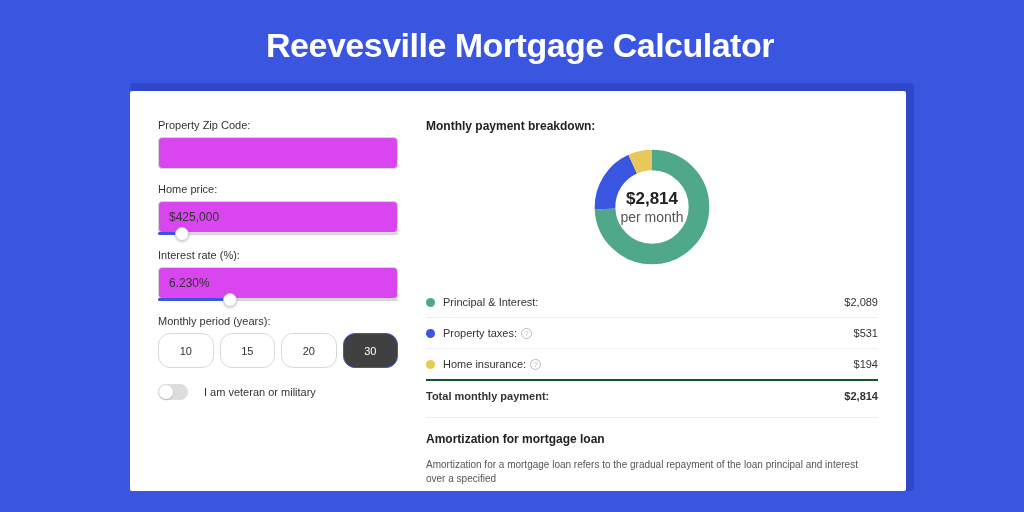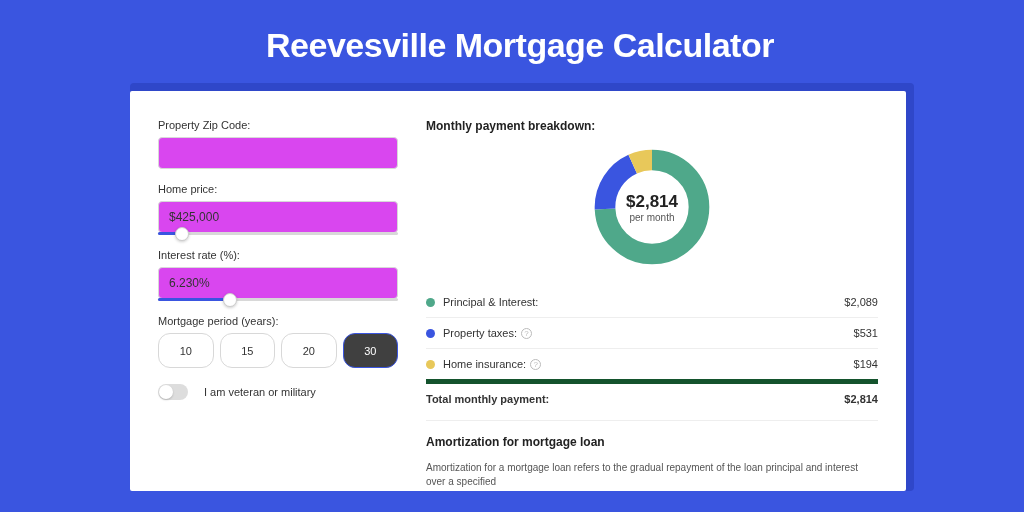--- a/index.html
+++ b/index.html
@@ -113,41 +113,41 @@
   .section-title { font-size: 12px; font-weight: 700; color: #222; margin-bottom: 12px; }
   .donut-wrap { display: flex; justify-content: center; margin-bottom: 18px; }
   .donut { position: relative; width: 124px; height: 124px; }
   .donut svg { width: 124px; height: 124px; transform: rotate(-90deg); }
   .donut-center {
     position: absolute; inset: 0;
     display: flex; flex-direction: column;
     align-items: center; justify-content: center;
   }
   .donut-amount { font-size: 17px; font-weight: 700; color: #222; }
-  .donut-sub { font-size: 10px; color: #555; }
+  .donut-sub { font-size: 14px; color: #555; }
 
   .breakdown-row {
     display: flex; align-items: center;
     padding: 9px 0;
     font-size: 11px;
     color: #333;
   }
   .breakdown-row + .breakdown-row { border-top: 1px solid #eee; text-align: right; }
   .dot { width: 9px; height: 9px; border-radius: 50%; margin-right: 8px; flex-shrink: 0; }
   .dot.green { background: #4fa88a; }
   .dot.blue { background: #3a55e0; }
   .dot.yellow { background: #e8c85a; }
   .info-icon {
     width: 11px; height: 11px; border: 1px solid #bbb; border-radius: 50%;
     display: inline-flex; align-items: center; justify-content: center;
     font-size: 8px; color: #bbb; margin-left: 4px;
   }
   .breakdown-row .spacer { flex: 1; }
   .breakdown-row .val { font-weight: 500; }
-  .breakdown-row.total { font-weight: 700; border-top: 5px solid #14532d; }
+  .breakdown-row.total { font-weight: 700; border-top: 2px solid #14532d; }
   .breakdown-row.total .val { font-weight: 700; }
 
   .amort { border-top: 1px solid #eee; padding-top: 14px; margin-top: 6px; }
   .amort-text { font-size: 10px; color: #555; line-height: 1.4; margin-top: 6px; }
 </style>
 </head>
 <body>
 
 <h1 class="page-title">Reevesville Mortgage Calculator</h1>
 
@@ -174,21 +174,21 @@
     <div class="field-group">
       <label class="label">Interest rate (%):</label>
       <input class="field" value="6.230%" style="">
       <div class="slider-track">
         <div class="slider-fill" style="width:30%"></div>
         <div class="slider-thumb" style="left:30%"></div>
       </div>
     </div>
 
     <div class="field-group">
-      <label class="label">Mortgage period (years):</label>
+      <label class="label">Monthly period (years):</label>
       <div class="period-row">
         <button class="period-btn">10</button>
         <button class="period-btn">15</button>
         <button class="period-btn">20</button>
         <button class="period-btn active">30</button>
       </div>
     </div>
 
     <div class="toggle-row">
       <div class="toggle">

